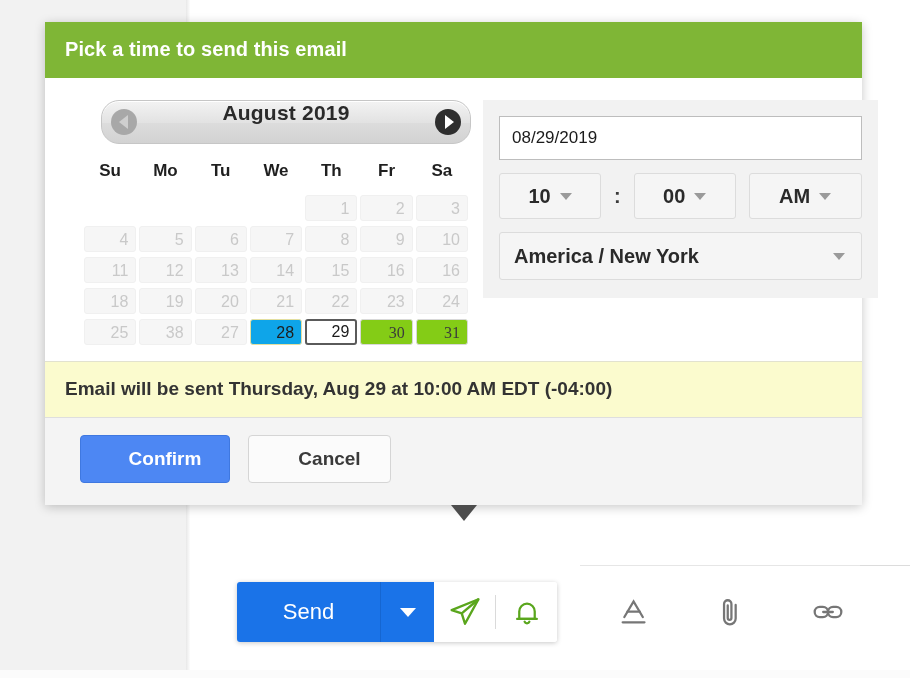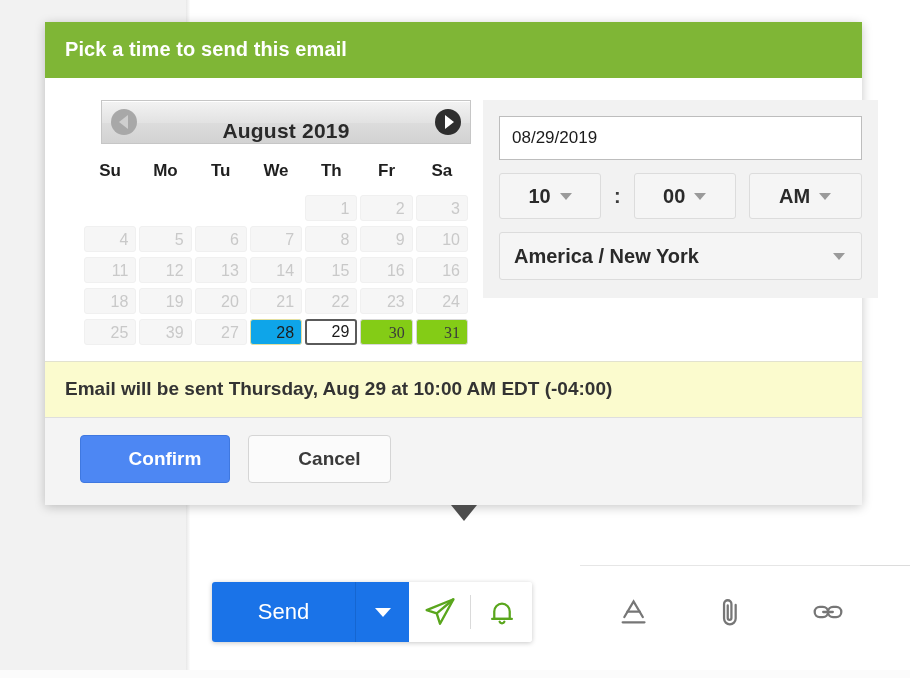--- a/index.html
+++ b/index.html
@@ -86,25 +86,25 @@
   
   .calendar {
     width: 390px;
     flex: 0 0 390px;
     padding-left: 18px;
   }
   .cal-header {
     position: relative;
     height: 42px;
     border: 1px solid #c6c6c6;
-    border-radius: 0;
+    border-radius: 18px;
     background: linear-gradient(to bottom, #f3f3f3 0%, #e2e2e2 52%, #dcdcdc 53%, #d2d2d2 100%);
     box-shadow: inset 0 1px 0 #ffffff;
     display: flex;
-    align-items: flex-end;
+    align-items: flex-start;
     justify-content: center;
     margin-left: 20px;
   }
   .cal-title {
     font-size: 21px;
     font-weight: bold;
     color: #2a2a2a;
     letter-spacing: 0.2px;
   }
   .cal-nav {
@@ -327,21 +327,21 @@
     left: 190px;
     top: 566px;
     width: 720px;
     height: 90px;
     display: flex;
     align-items: center;
     z-index: 5;
   }
   .send-group {
     position: absolute;
-    left: 22px;
+    left: 47px;
     top: 16px;
     display: flex;
     align-items: stretch;
     background: #ffffff;
     border-radius: 3px;
     box-shadow: 0 1px 5px rgba(0,0,0,0.22);
     overflow: hidden;
     height: 60px;
   }
   .send-btn {
@@ -579,21 +579,21 @@
               </td>
               <td>
                 <span class="day disabled">24</span>
               </td>
             </tr>
             <tr>
               <td>
                 <span class="day disabled">25</span>
               </td>
               <td>
-                <span class="day disabled">39</span>
+                <span class="day disabled">38</span>
               </td>
               <td>
                 <span class="day disabled">27</span>
               </td>
               <td>
                 <span class="day today">28</span>
               </td>
               <td>
                 <span class="day selected">29</span>
               </td>

